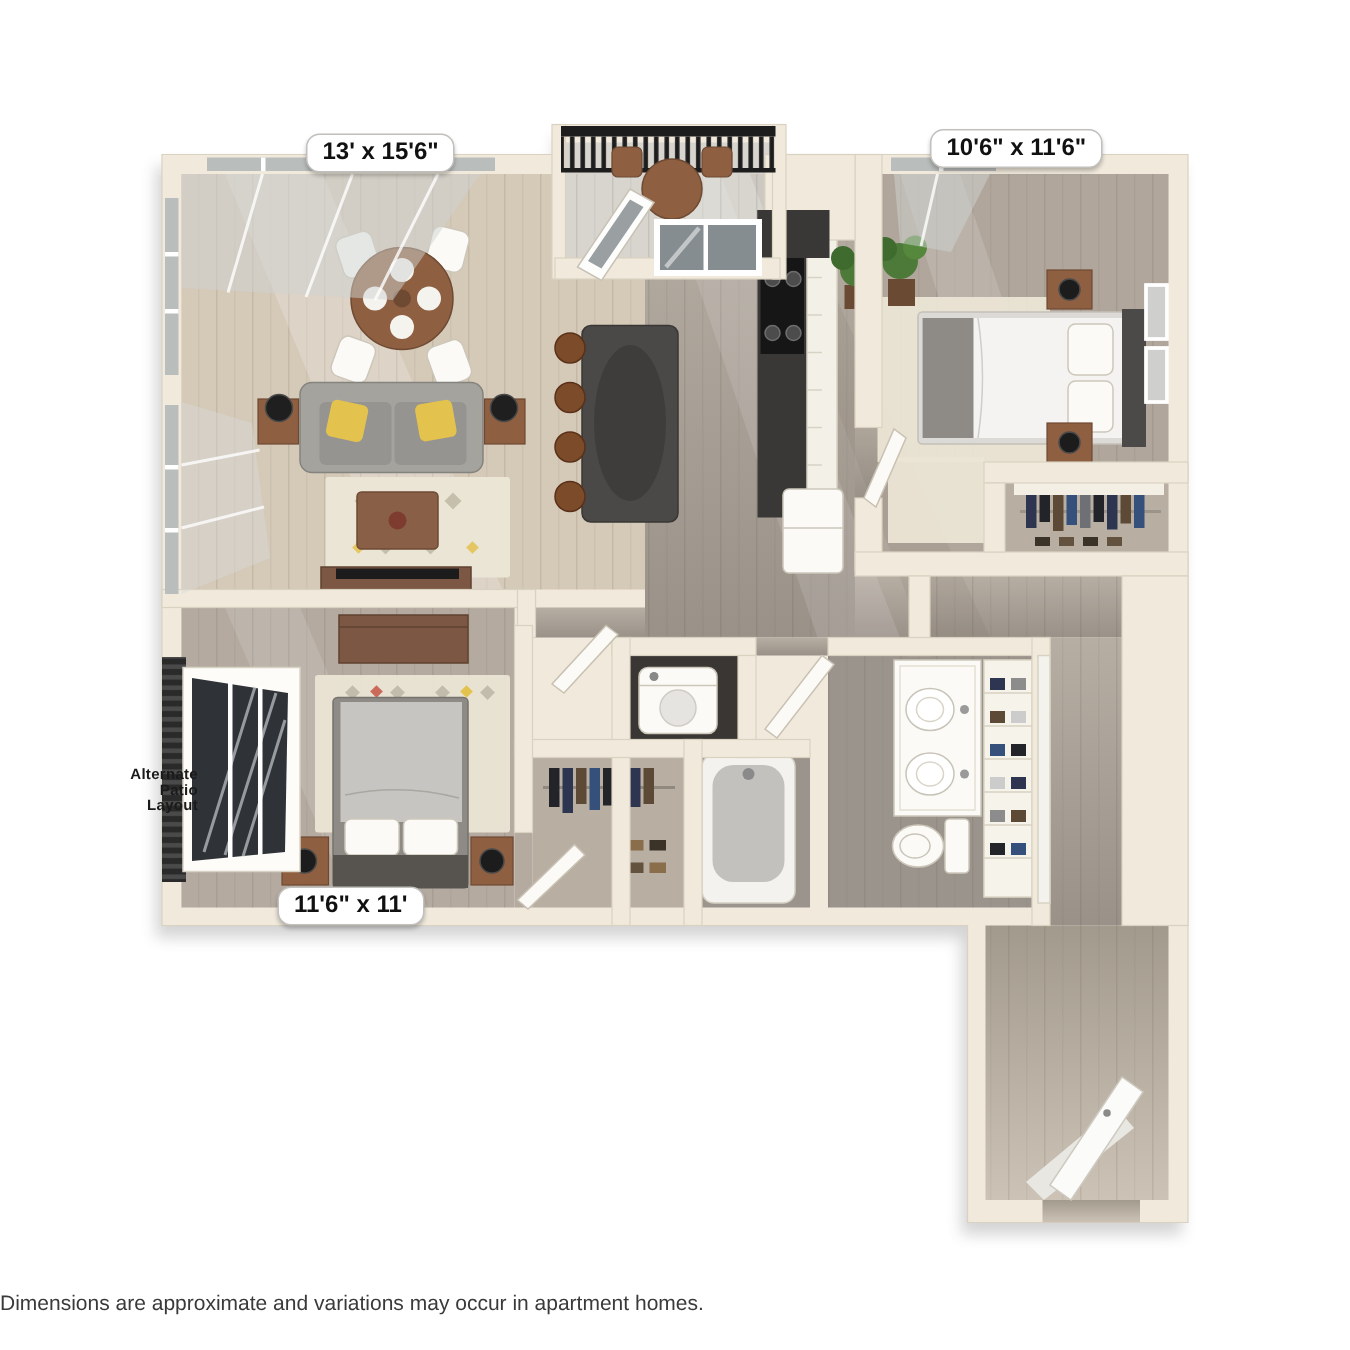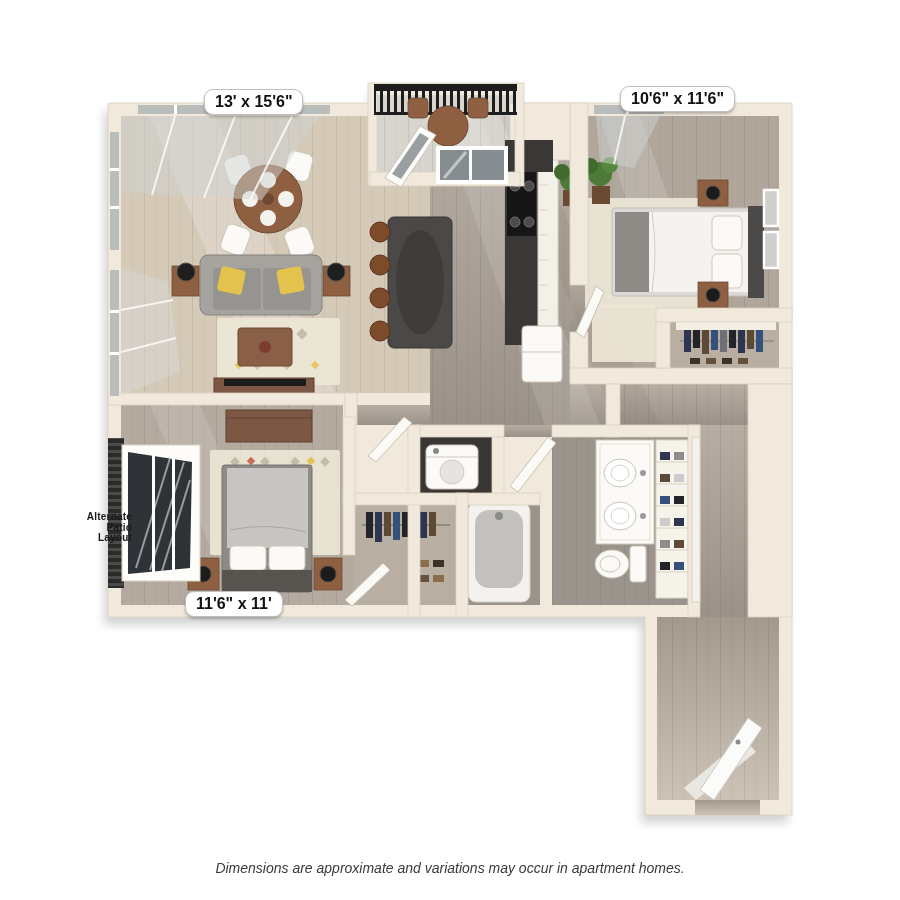--- a/index.html
+++ b/index.html
@@ -5,22 +5,22 @@
   html,body{margin:0;padding:0;background:#fff;}
   .stage{position:relative;width:900px;height:900px;background:var(--pageBg,#fff);
          margin:0 auto;overflow:hidden;font-family:"Liberation Sans",sans-serif;}
   .plan-svg{position:absolute;left:0;top:0;}
   .dim-label{position:absolute;background:var(--labelBg,#fff);border:1px solid var(--labelBorder,#c2c0bc);
              border-radius:9px;padding:2px 10px;font-weight:bold;font-size:16px;line-height:1.25;
              color:var(--labelText,#111);box-shadow:0 2px 3px rgba(0,0,0,.25);white-space:nowrap;}
   .patio-note{position:absolute;left:44px;top:482px;width:88px;text-align:right;
               font-weight:bold;font-size:10px;line-height:1.05;color:var(--annotationText,#1a1a1a);
               white-space:pre-line;letter-spacing:.2px;margin-top:30px;}
-  .disclaimer{position:absolute;left:0;right:0;top:860px;text-align:center;
-              font-size:14px;color:var(--disclaimerText,#3a3a3a);font-style:italic;}
+  .disclaimer{position:absolute;left:0;right:0;top:860px;
+              font-size:14px;color:var(--disclaimerText,#3a3a3a);}
   
   .wall{fill:var(--wall,#f0e9dc);stroke:var(--wallEdge,#dad2c1);stroke-width:.8;}
   .fLiving{fill:var(--floorLiving,#d5c9b8);} .fHall{fill:url(#hallG);}
   .fBed1{fill:var(--floorBed1,#b0a69b);} .fBed2{fill:var(--floorBed2,#b4aaa0);}
   .fBath{fill:var(--floorBath,#9b948d);} .fCloset{fill:var(--floorCloset,#b8aea2);}
   .fCorr{fill:url(#corrG);} .fBalc{fill:var(--floorBalcony,#d8d5cf);}
   .fDark{fill:var(--floorLaundry,#3a3633);}
   .leaf{fill:#fbfaf6;stroke:#c9c2b3;stroke-width:1;}
   .glass{fill:var(--glass,#b9bdbb);} .mull{fill:#ffffff;}
   .whiteware{fill:#fbfaf7;stroke:#cdc7ba;stroke-width:1;}

